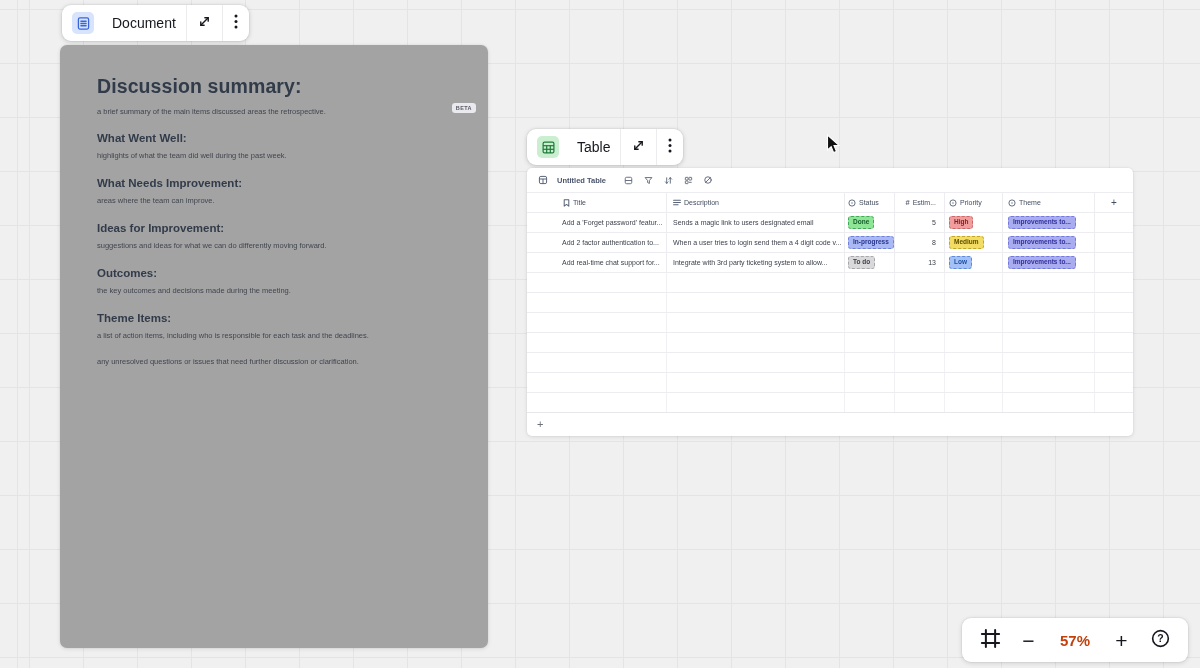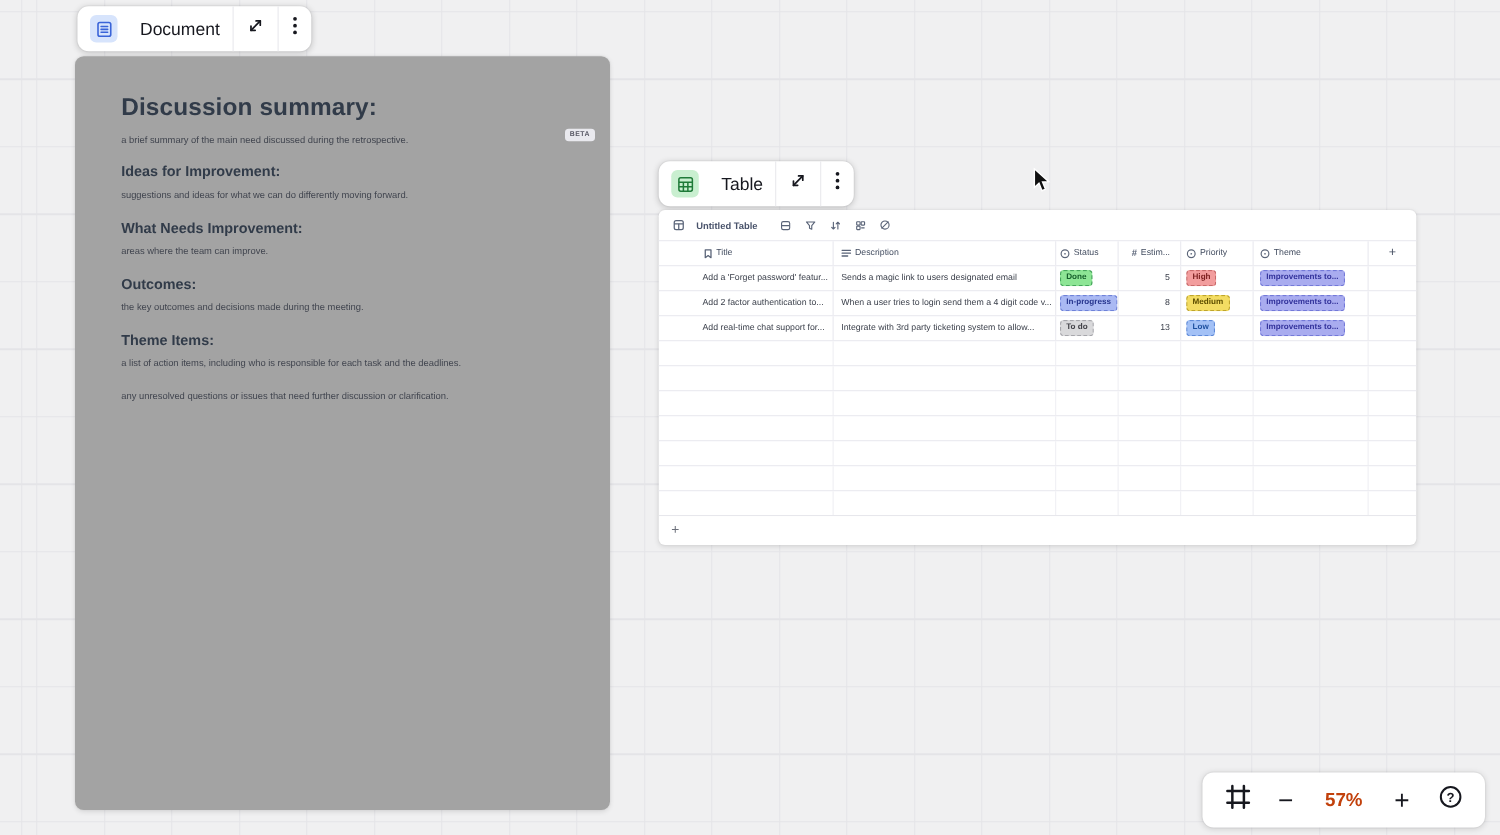--- a/index.html
+++ b/index.html
@@ -121,31 +121,35 @@
           <circle cx="2" cy="8" r="1.6"></circle>
           <circle cx="2" cy="13.8" r="1.6"></circle>
       </svg>
     </span>
   </div>
 </div>
 
 <div class="doc-card">
   <span class="beta-badge">BETA</span>
   <h1 class="doc-h1">Discussion summary:</h1>
-  <p class="doc-intro">a brief summary of the main need discussed during the retrospective.</p>
+  <p class="doc-intro">a brief summary of the main items discussed areas the retrospective.</p>
   <div id="doc-sections">
+  <div class="doc-sec">
+    <h2>What Went Well:</h2>
+    <p>highlights of what the team did well during the past week.</p>
+  </div>
+
+  <div class="doc-sec">
+    <h2>What Needs Improvement:</h2>
+    <p>areas where the team can improve.</p>
+  </div>
 
   <div class="doc-sec">
     <h2>Ideas for Improvement:</h2>
     <p>suggestions and ideas for what we can do differently moving forward.</p>
-  </div>
-
-  <div class="doc-sec">
-    <h2>What Needs Improvement:</h2>
-    <p>areas where the team can improve.</p>
   </div>
 
   <div class="doc-sec">
     <h2>Outcomes:</h2>
     <p>the key outcomes and decisions made during the meeting.</p>
   </div>
 
   <div class="doc-sec">
     <h2>Theme Items:</h2>
     <p>a list of action items, including who is responsible for each task and the deadlines.</p>

